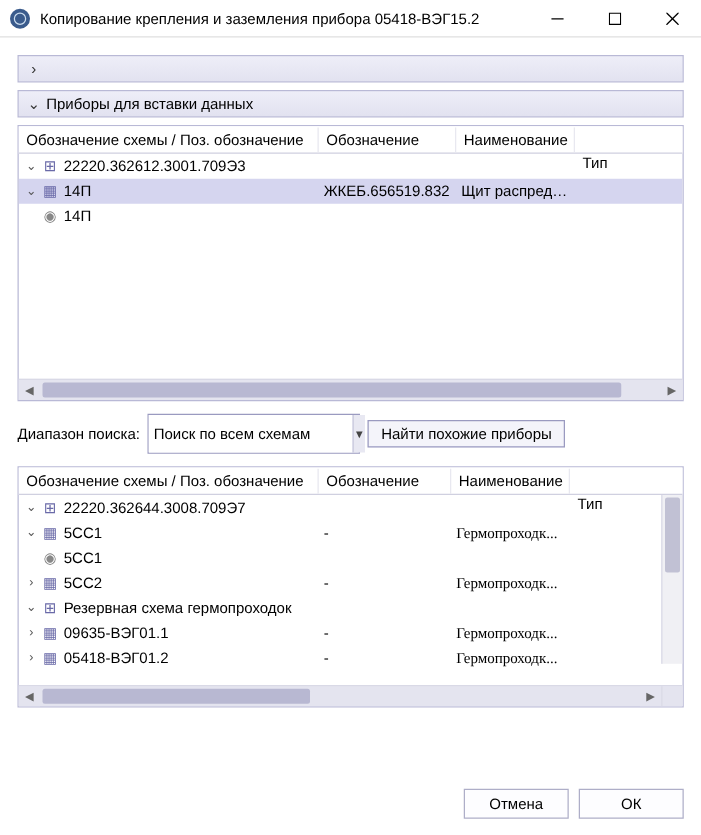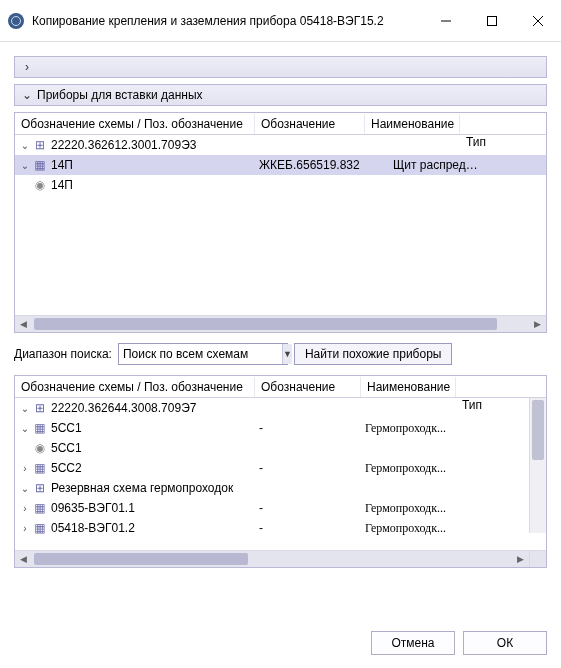--- a/index.html
+++ b/index.html
@@ -1,19 +1,19 @@
 <!DOCTYPE html>
 <html><head>
 <meta charset="utf-8">
 <style>
 * { box-sizing: border-box; margin: 0; padding: 0; font-family: "Segoe UI", Tahoma, sans-serif; font-size: 12px; }
 body { background: #fff; width: 561px; height: 668px; overflow: hidden; }
 
 
-.titlebar { display: flex; align-items: center; height: 42px; padding-left: 8px; background: #fff; border-bottom: 1px solid #e0e0e0; }
+.titlebar { display: flex; align-items: center; height: 30px; padding-left: 8px; background: #fff; border-bottom: 1px solid #e0e0e0; }
 .titlebar .app-icon { width: 16px; height: 16px; border-radius: 50%; background: #3a5b8c; margin-right: 8px; display:flex; align-items:center; justify-content:center;}
 .titlebar .app-icon::after{content:""; width:8px;height:8px;border:1px solid #cde; border-radius:50%;}
 .titlebar .title { flex: 1; color: #000; }
 .winbtn { width: 46px; height: 30px; display: flex; align-items: center; justify-content: center; color: #000; }
 .winbtn svg { width: 10px; height: 10px; }
 
 
 .content { padding: 14px 14px 0 14px; }
 
 
@@ -31,21 +31,21 @@
 .col.c3 { flex: 0 0 95px; }
 .col.c3b { flex: 0 0 95px; }
 .col.c4 { flex: 1; border-right:none;margin-top:36px;}
 .tree-body { position: relative; height: 180px; overflow:hidden;}
 .tree-body.second { height: 152px; }
 .row { display: flex; height: 20px; align-items: center; }
 .row .cell { padding: 0 4px; overflow:hidden; white-space:nowrap; text-overflow:ellipsis;}
 .row .cell.c1 { flex: 0 0 240px; display:flex; align-items:center;}
 .row .cell.c2 { flex: 0 0 110px; }
 .row .cell.c2b { flex: 0 0 106px; }
-.row .cell.c3 { flex: 0 0 95px; margin-left: 24px; }
+.row .cell.c3 { flex: 0 0 95px; }
 .row .cell.c3b { flex: 0 0 95px; font-family: Liberation Serif, serif; }
 .row .cell.c4 { flex: 1; }
 .row.selected { background: #d5d5ef; }
 .expander { width: 12px; display: inline-flex; justify-content:center; color:#555; font-size:10px; margin-right:2px;}
 .node-icon { width: 14px; height: 14px; margin-right: 4px; display:inline-flex; align-items:center; justify-content:center;}
 .icon-schema{ color:#6a6aa8;}
 .icon-device{ color:#6a6aa8;}
 .icon-terminal{ color:#888;}
 .indent-1{ padding-left: 18px;}
 .indent-2{ padding-left: 36px;}
@@ -57,21 +57,21 @@
 
 .hscroll { height: 17px; background: #e4e4ef; border-top:1px solid #d9d9e6; position:relative; display:flex;}
 .hscroll .track{ flex:1; position:relative; margin:2px;}
 .hscroll .thumb{ position:absolute; top:0; bottom:0; left:0; width:45%; background:#b8b8d2; border-radius:2px;}
 .hscroll .thumb.full{ width:94%; }
 .hscroll .btn { width:17px; background:#e4e4ef; display:flex;align-items:center;justify-content:center;color:#666;font-size:9px;}
 
 
 .searchbar { display:flex; align-items:center; gap:6px; margin: 10px 0; }
 .searchbar label{}
-.combo { display:flex; border:1px solid #9a9ac0; height:22px; background:#fff; width:170px;}
+.combo { display:flex; border:1px solid #9a9ac0; height:32px; background:#fff; width:170px;}
 .combo input{ border:none; flex:1; padding:0 4px; outline:none; font-size:12px;}
 .combo .dd{ width:18px; background:#e8e8f2; border-left:1px solid #c6c6dc; display:flex;align-items:center;justify-content:center; color:#444; font-size:9px;}
 .btn-search{ border:1px solid #9a9ac0; background:#f4f4fa; height:22px; padding:0 10px; }
 
 
 .footer { position:absolute; bottom:0; left:0; right:0; height:50px; display:flex; justify-content:flex-end; align-items:center; padding:0 14px; gap:8px; }
 .footer button { width:84px; height:24px; border:1px solid #aeaec8; background:#fdfdff;}
 
 </style>
 </head>

